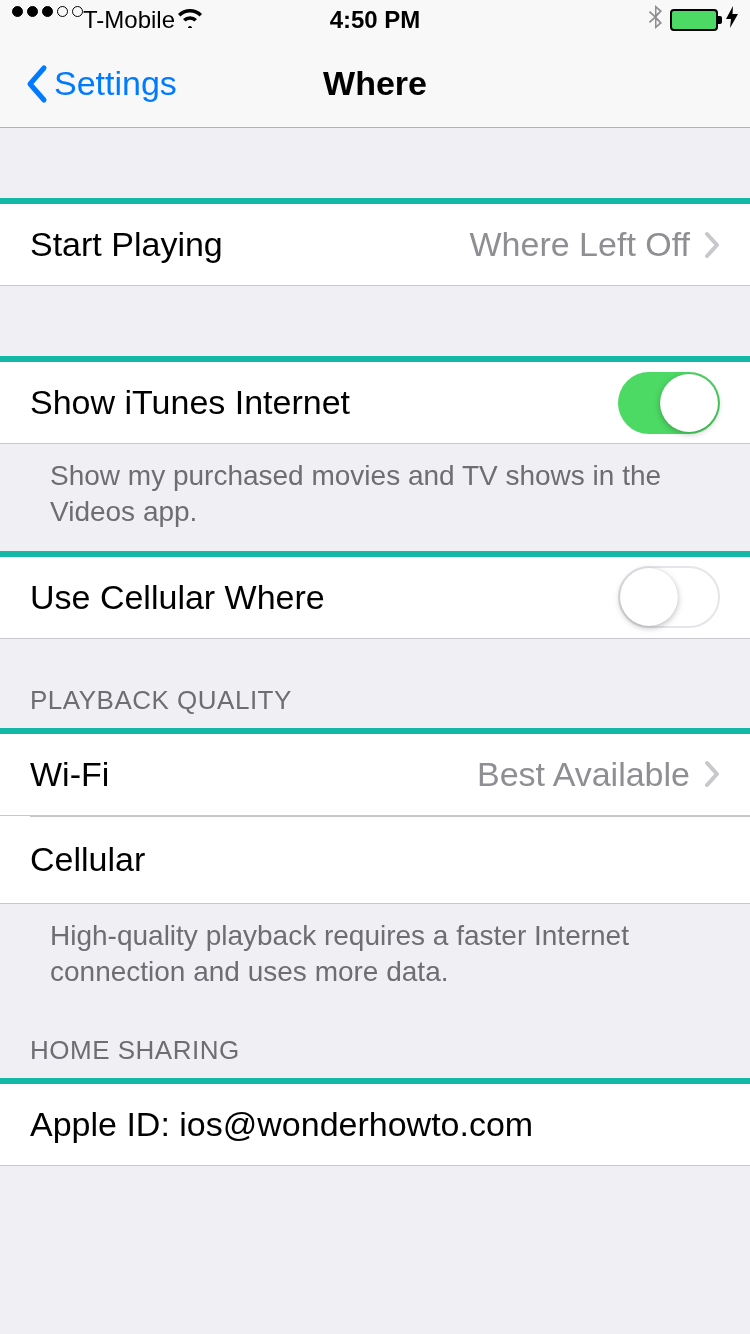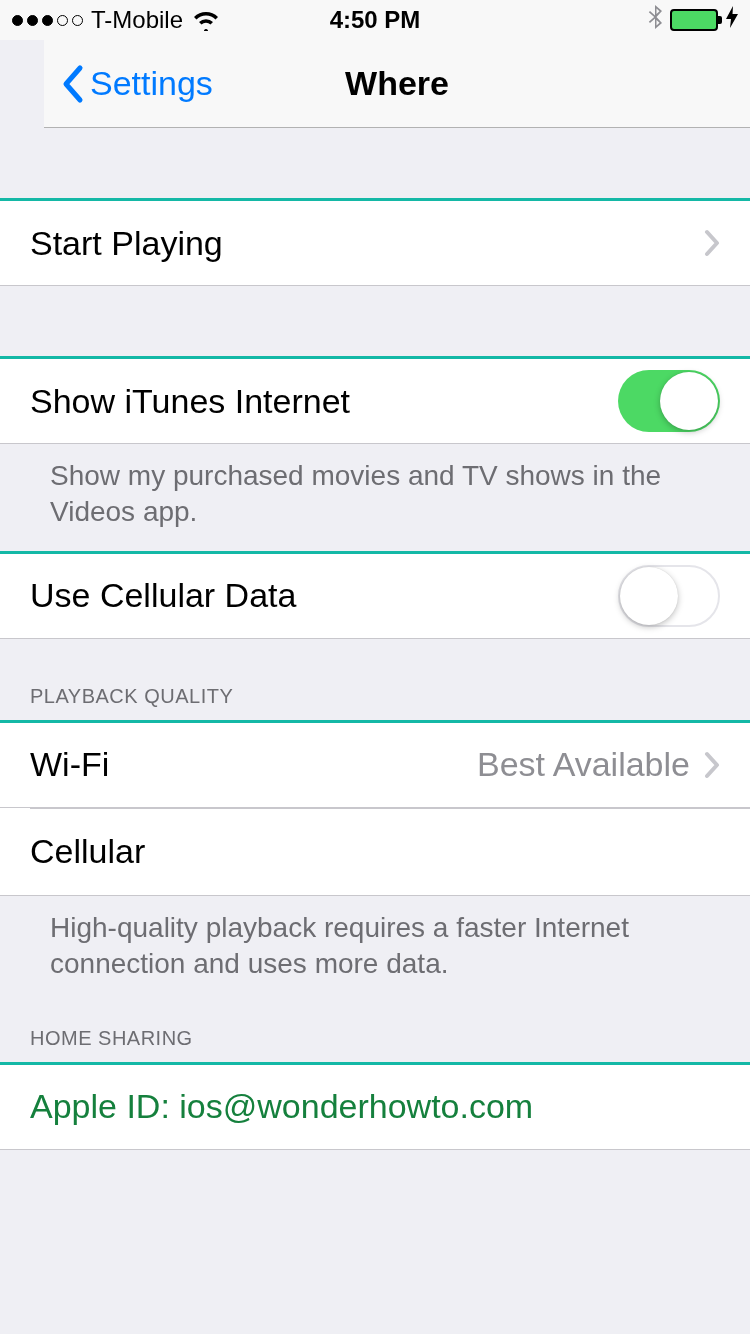--- a/index.html
+++ b/index.html
@@ -14,21 +14,21 @@
     
     .status-bar {
       height: 40px;
       display: flex;
       align-items: center;
       justify-content: space-between;
       padding: 0 12px;
       background: #f8f8f8;
       font-size: 24px;
     }
-    .status-left { display: flex; align-items: center; gap: 8px; }
+    .status-left { display: flex; align-items: flex-start; }
     .status-right { display: flex; align-items: center; gap: 6px; }
     .signal-dots { display: flex; gap: 4px; align-items: center; }
     .dot { width: 11px; height: 11px; border-radius: 50%; border: 1.5px solid #000; }
     .dot.filled { background: #000; }
     .carrier { font-size: 24px; }
     .wifi-icon svg { display: block; }
     .status-time { font-weight: 600; font-size: 24px; position: absolute; left: 50%; transform: translateX(-50%); }
     .battery {
       width: 48px; height: 22px; border: 2px solid #000; border-radius: 4px;
       position: relative; background: #4cd964;
@@ -40,22 +40,21 @@
     .bolt { font-size: 22px; margin-left: 2px; }
 
     
     .nav-bar {
       height: 88px;
       background: #f8f8f8;
       border-bottom: 1px solid #b2b2b2;
       display: flex;
       align-items: center;
       position: relative;
-      padding: 0 16px;
-      margin-left: 44px;
+      padding: 0 24px;
     }
     .back-btn {
       display: flex; align-items: center; color: #007aff; font-size: 34px;
       cursor: pointer;
     }
     .back-chevron {
       width: 24px; height: 40px; margin-right: 6px;
     }
     .nav-title {
       position: absolute; left: 50%; transform: translateX(-50%);
@@ -72,41 +71,41 @@
       display: flex;
       align-items: center;
       justify-content: space-between;
       border-top: 1px solid #c8c7cc;
       border-bottom: 1px solid #c8c7cc;
       font-size: 34px;
     }
     .cell + .cell { border-top: none; }
     .cell .label { color: #000; }
     .cell .value { color: #8e8e93; display: flex; align-items: center; gap: 14px; }
-    .cell.link .label { color: #15803d; }
+    .cell.link .label { color: #000000; }
     .disclosure {
       width: 16px; height: 28px;
     }
     .disclosure svg { display:block; }
 
     .group-header {
       padding: 46px 30px 12px 30px;
       color: #6d6d72;
-      font-size: 20px;
+      font-size: 26px;
       letter-spacing: 0.5px;
     }
     .group-footer {
       padding: 14px 30px 20px 30px;
       color: #6d6d72;
       font-size: 28px;
       line-height: 1.3;
       margin-left: 20px;
     }
 
-    .group > .cell:first-of-type { border-top: 3px solid #14b8a6; }
+    .group > .cell:first-of-type { border-top: 6px solid #14b8a6; }
     .group > .cell:last-of-type { border-bottom: 1px solid #c8c7cc; }
     .group .cell ~ .cell {
       position: relative; border-top: none;
     }
     .group .cell ~ .cell::before {
       content:""; position:absolute; top:0; left:30px; right:0; height:1px; background:#c8c7cc;
     }
 
     
     .switch {
@@ -168,20 +167,21 @@
     <span>Settings</span>
   </div>
   <div class="nav-title">Where</div>
 </div>
 
 <div class="group-spacer"></div>
 <div class="group">
   <div class="cell">
     <span class="label">Start Playing</span>
     <span class="value">
+      <span>Where Left Off</span>
       <span class="disclosure">
         <svg width="16" height="28" viewBox="0 0 16 28">
             <polyline points="3,3 13,14 3,25" fill="none" stroke="#c7c7cc" stroke-width="4" stroke-linecap="round" stroke-linejoin="round"></polyline>
           </svg>
       </span>
     </span>
   </div>
 </div>
 
 <div class="group-spacer small"></div>
@@ -190,21 +190,21 @@
     <span class="label">Show iTunes Internet</span>
     <div class="switch on">
       <div class="knob"></div>
     </div>
   </div>
 </div>
 <div class="group-footer">Show my purchased movies and TV shows in the Videos app.</div>
 
 <div class="group">
   <div class="cell">
-    <span class="label">Use Cellular Data</span>
+    <span class="label">Use Cellular Where</span>
     <div class="switch off">
       <div class="knob"></div>
     </div>
   </div>
 </div>
 
 <div class="group-header">PLAYBACK QUALITY</div>
 <div class="group">
   <div class="cell">
     <span class="label">Wi-Fi</span>

